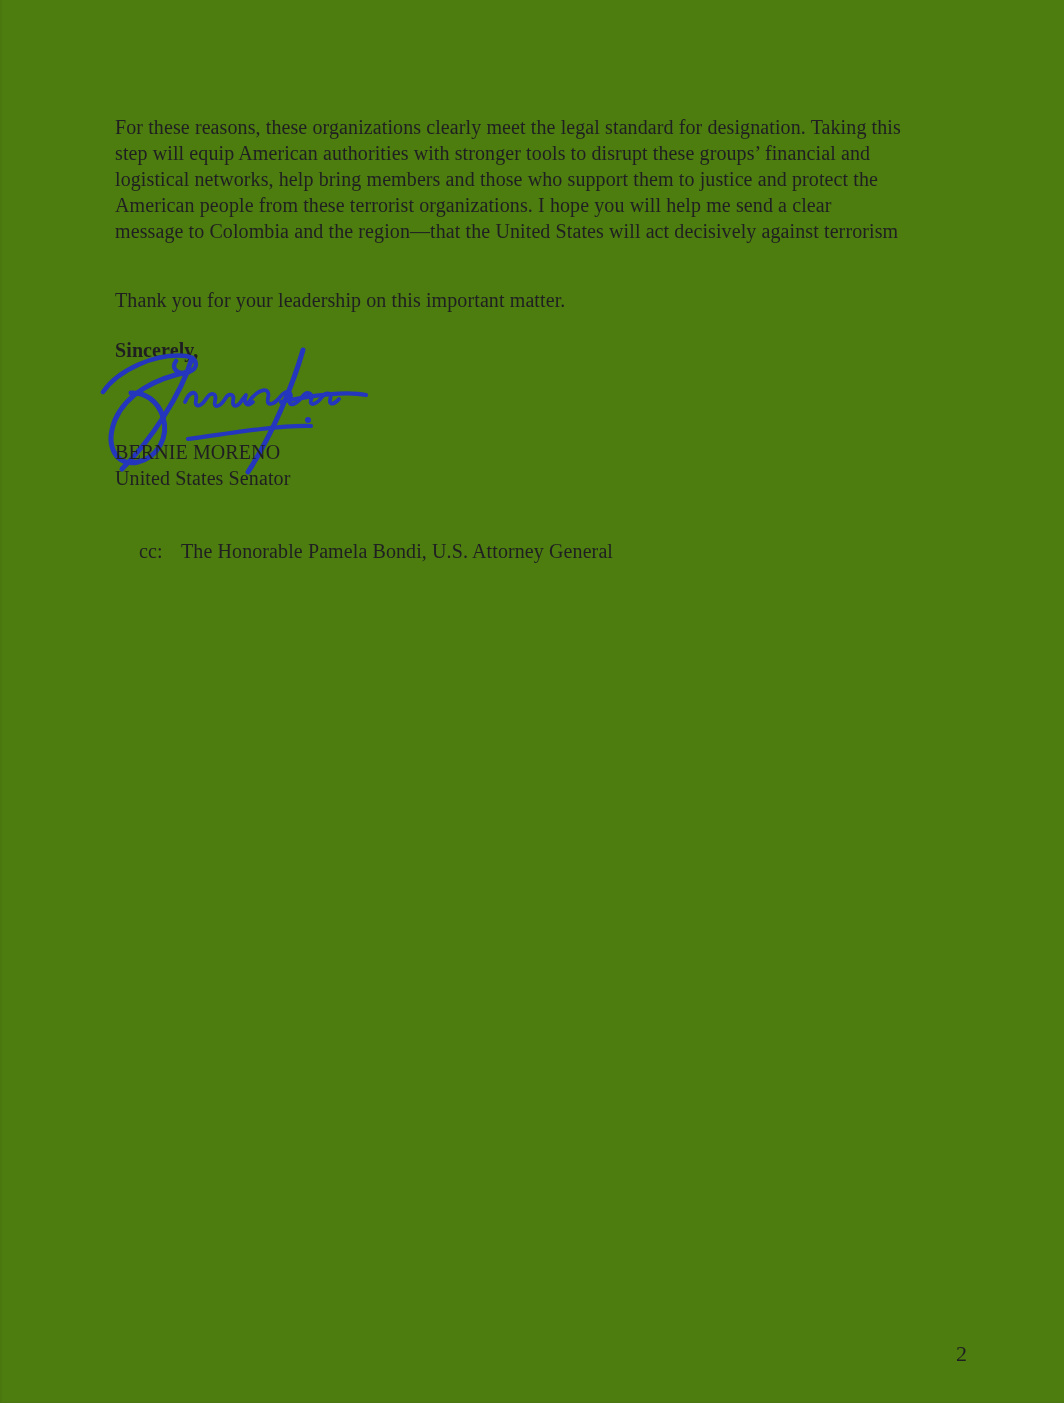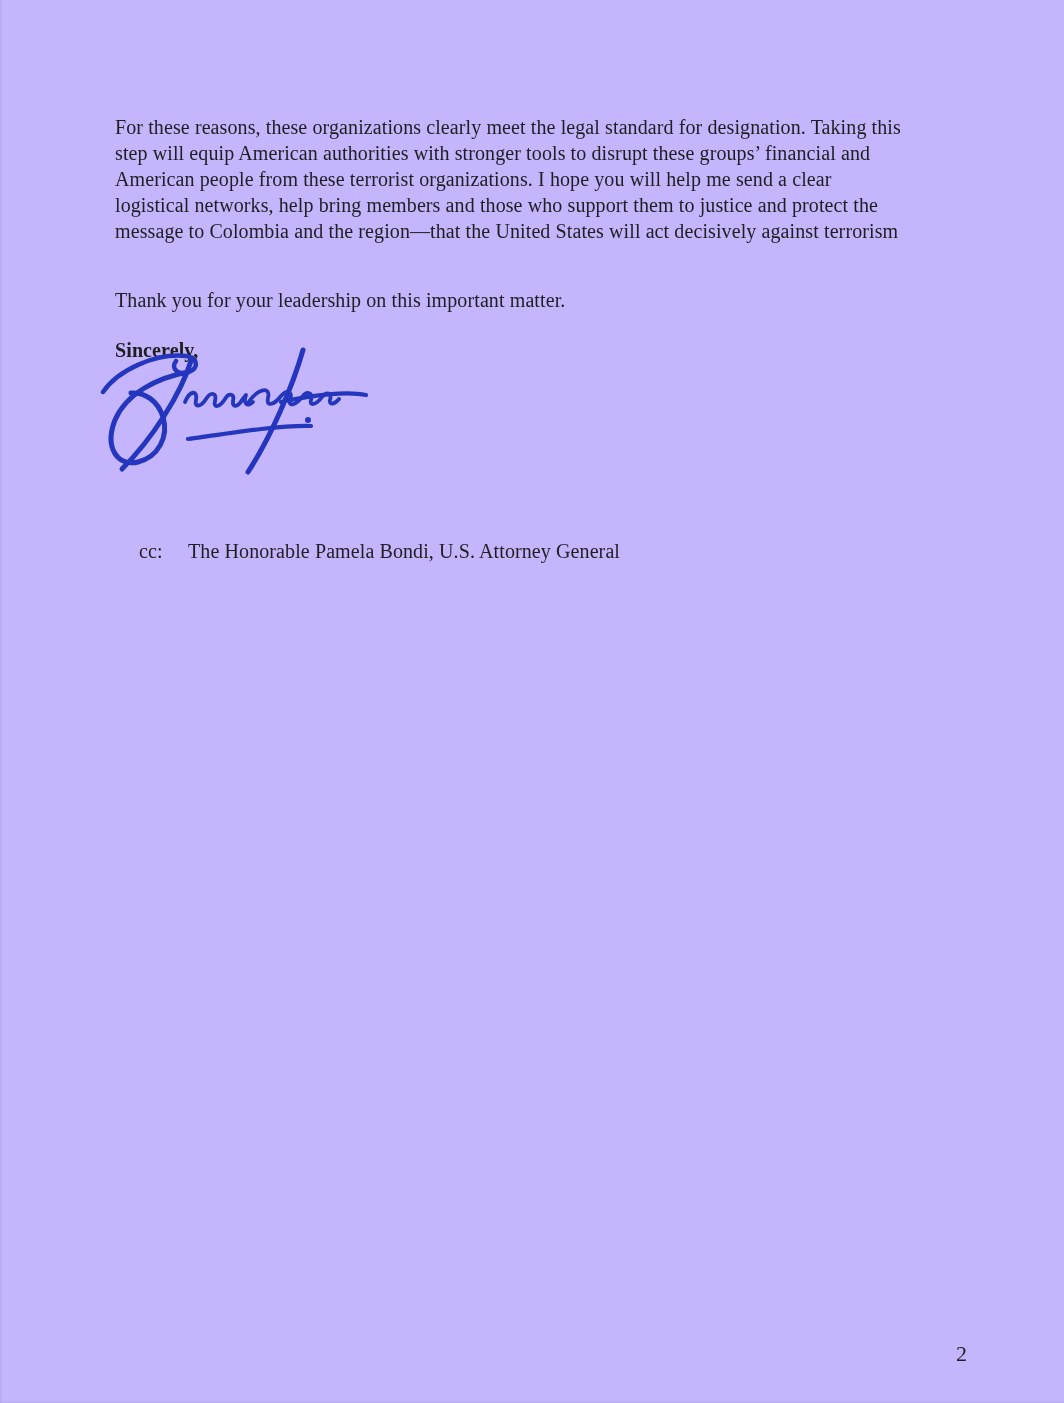--- a/index.html
+++ b/index.html
@@ -10,21 +10,21 @@
   body {
     position: relative;
     height: 1403px;
     font-family: "Liberation Serif", "DejaVu Serif", serif;
     color: #1f1f22;
     overflow: hidden;
   }
   .page {
     position: absolute;
     inset: 0;
-    background: #c4b5fd;
+    background: #4d7c0f;
     padding-left: 28px;
   }
   
   .page::before {
     content: "";
     position: absolute;
     left: 0; top: 0; bottom: 0;
     width: 3px;
     background: linear-gradient(to right, rgba(0,0,0,0.05), rgba(0,0,0,0));
   }
@@ -67,40 +67,40 @@
     left: 0;
     top: 0;
     margin-left: 24px;
   }
   #cc-list {
     position: absolute;
     left: 66px;
     top: 0;
     width: 700px;
   }
-  .cc-line { line-height: 27px; margin-left: 7px; }
+  .cc-line { line-height: 27px; }
   #page-number {
     position: absolute;
     left: 956px;
     top: 1341px;
     font-size: 22px;
     line-height: 26px;
   }
   .sig-svg { width: 100%; height: 100%; }
 </style>
 </head>
 <body>
 
 <div class="page">
 
   <div class="para" id="para1">
     <div class="textline">For these reasons, these organizations clearly meet the legal standard for designation. Taking this</div>
     <div class="textline">step will equip American authorities with stronger tools to disrupt these groups’ financial and</div>
+    <div class="textline">logistical networks, help bring members and those who support them to justice and protect the</div>
     <div class="textline">American people from these terrorist organizations. I hope you will help me send a clear</div>
-    <div class="textline">logistical networks, help bring members and those who support them to justice and protect the</div>
     <div class="textline">message to Colombia and the region—that the United States will act decisively against terrorism</div>
   </div>
 
   <div class="para" id="para2">
     <div class="textline">Thank you for your leadership on this important matter.</div>
   </div>
 
   <div class="para" id="closing">
     <div class="textline">Sincerely,</div>
   </div>
@@ -122,20 +122,24 @@
         <path d="M 148,63 C 158,48 171,46 168,58 C 166,68 175,64 181,56 C 187,49 193,52 190,60 C 188,68 197,64 202,57 C 207,50 213,53 211,60 C 209,67 217,64 222,57 C 227,51 232,53 230,60 C 229,66 235,64 239,59" stroke-width="3.8"></path>
 
         <path d="M 181,62 C 212,55 247,51 266,55" stroke-width="4.2"></path>
 
         <path d="M 88,99 C 130,93 180,85 211,86" stroke-width="4.2"></path>
       </g>
       <circle cx="208" cy="80" r="3" fill="#2436bd"></circle>
     </svg>
   </div>
 
+  <div class="para" id="name-block">
+    <div class="textline">BERNIE MORENO</div>
+    <div class="textline">United States Senator</div>
+  </div>
 
   <div id="cc-block">
     <div class="textline" id="cc-label">cc:</div>
     <div id="cc-list">
       <div class="textline cc-line">The Honorable Pamela Bondi, U.S. Attorney General</div>
     </div>
   </div>
 
   <div id="page-number">2</div>
 

